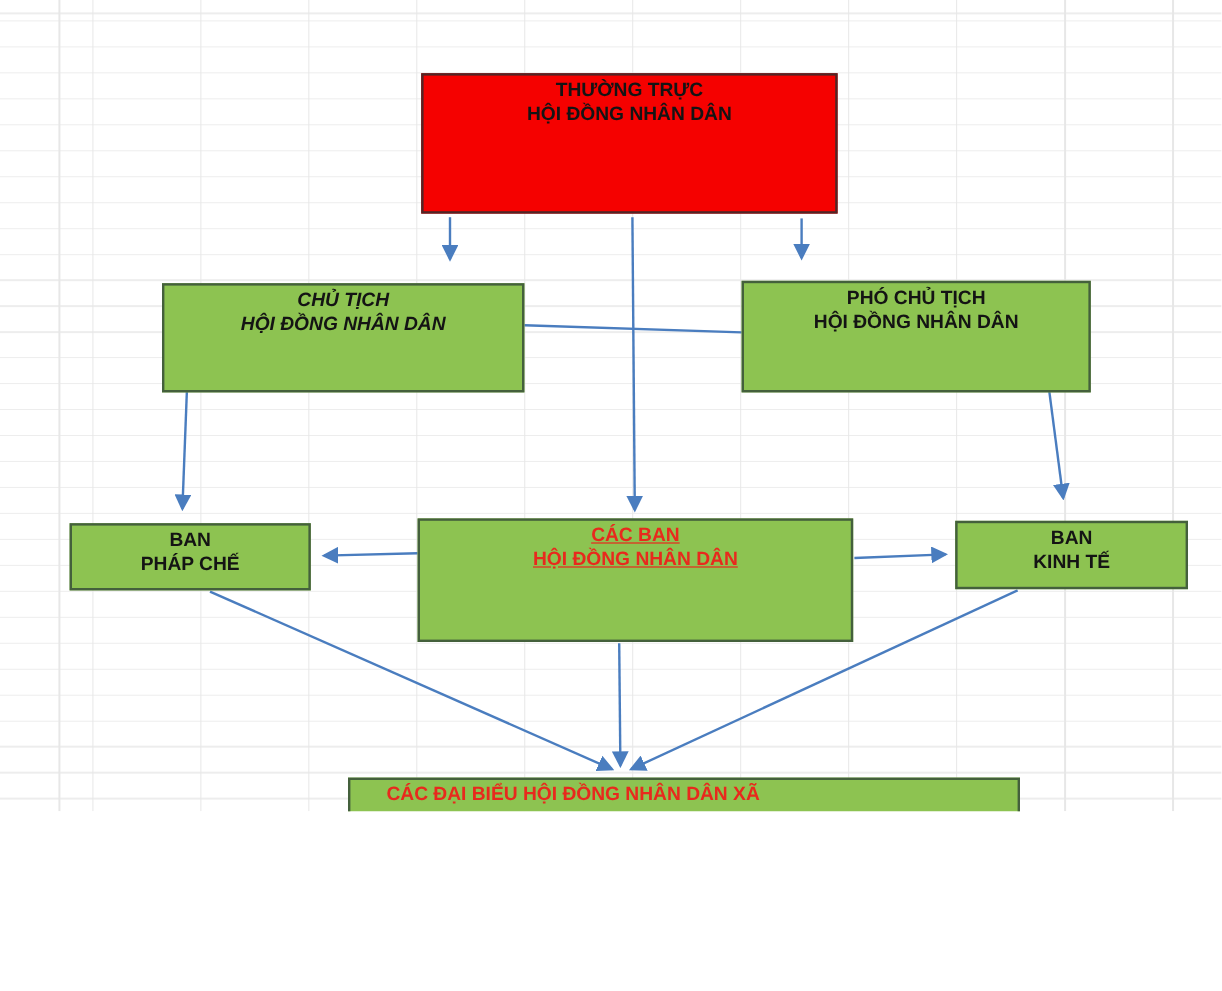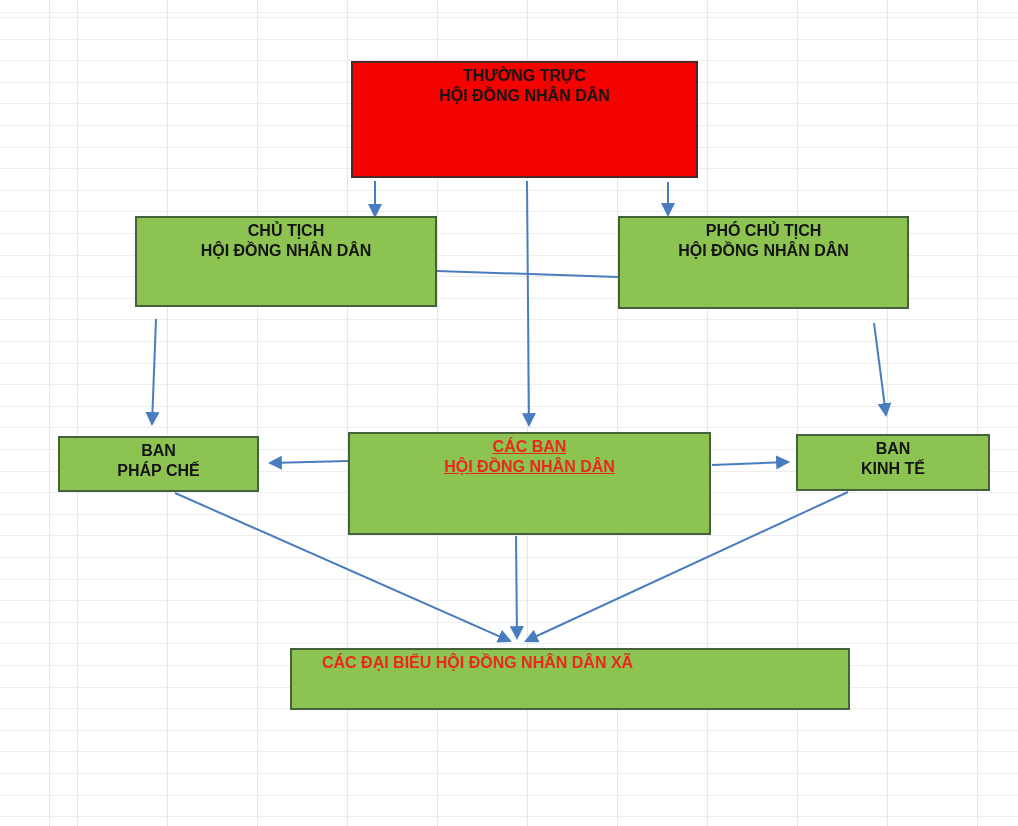--- a/index.html
+++ b/index.html
@@ -11,21 +11,21 @@
     --grid-line-v:#e7e7e7;
     --grid-line-h:#ededed;
     --text-black:#141414;
     --text-red:#e8291d;
     --canvas-bg:#ffffff;
   }
   html,body{margin:0;padding:0;}
   body{font-family:"Liberation Sans", sans-serif;}
   .canvas{
     position:relative;
-    width:1018px;height:826px;
+    width:1018px;height:676px;
     background-color:var(--canvas-bg);
     overflow:hidden;
   }
   .gridlayer{
     position:absolute;inset:0;
     background-image:
       repeating-linear-gradient(to right, var(--grid-line-v) 0 1px, transparent 1px 90px),
       repeating-linear-gradient(to bottom, var(--grid-line-h) 0 1px, transparent 1px 21.6px);
     background-position:77px 0, 0 17px;
   }
@@ -43,22 +43,22 @@
     line-height:1.22;
     color:var(--text-black);
     padding-top:3px;
   }
   .node .node-label{white-space:pre-line;}
   .node.red-fill{background:var(--node-red);border-color:var(--border-red);}
   .node.red-text{color:var(--text-red);}
   .node.left-text{text-align:left;padding-left:30px;margin-left:32px;}
   
   #node-standing   {left:351px; top:61px;  width:347px; height:117px;}
-  #node-chairman   {left:135px; top:216px; width:302px; height:91px;}
-  #node-vice       {left:618px; top:216px; width:291px; height:93px;text-align:center;}
+  #node-chairman   {left:135px; top:236px; width:302px; height:91px;font-style:italic;}
+  #node-vice       {left:618px; top:234px; width:291px; height:93px;text-align:center;}
   #node-legal      {left:58px;  top:436px; width:201px; height:56px;}
   #node-boards     {left:348px; top:432px; width:363px; height:103px;text-decoration:underline;}
   #node-economic   {left:796px; top:434px; width:194px; height:57px;}
   #node-delegates  {left:258px; top:648px; width:560px; height:62px;}
 </style>
 </head>
 <body>
 
 <div class="canvas">
   <div class="gridlayer"></div>

